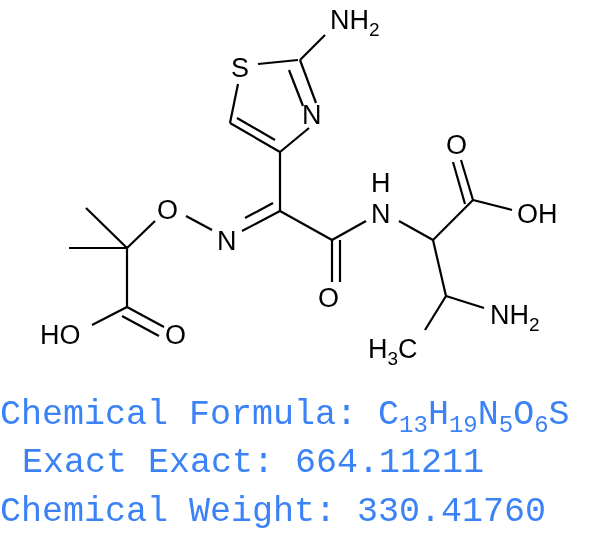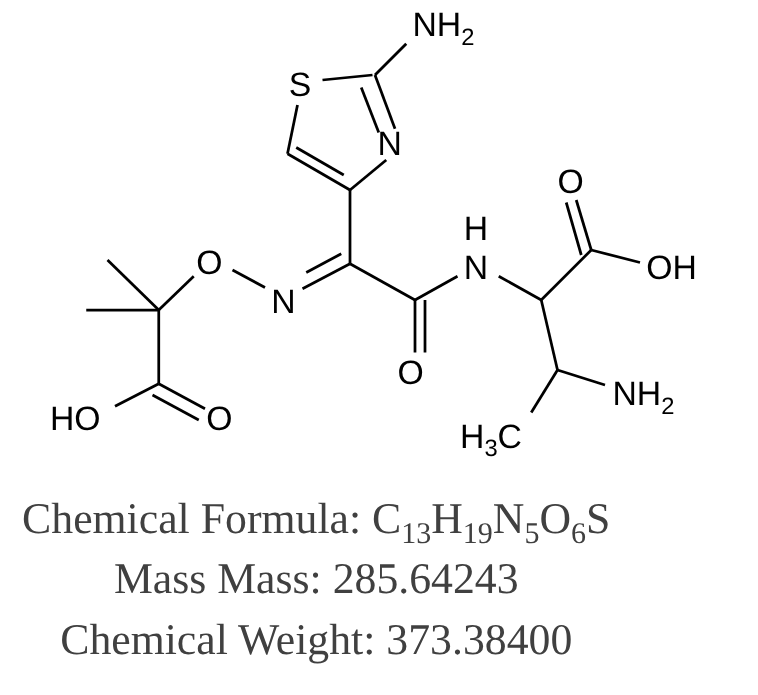--- a/index.html
+++ b/index.html
@@ -33,24 +33,24 @@
       fill: #000000;
     }
     #structure tspan.sub {
       font-size: 19px;
     }
     .info {
       position: absolute;
       left: 0;
       width: 506px;
       text-align: center;
-      font-family: Liberation Serif, serif;
+      font-family: Liberation Mono, monospace;
       font-size: 35px;
       line-height: 40px;
-      color: #404040;
+      color: #3b82f6;
       white-space: nowrap;
     }
     .info sub {
       font-size: 24px;
       vertical-align: -8px;
       line-height: 0;
     }
     #formula-line { top: 395px; }
     #mass-line { top: 443px; }
     #mw-line { top: 492px; }
@@ -141,15 +141,15 @@
   <text x="446" y="154">O</text>
   <text x="517" y="223">OH</text>
   <text x="40" y="344">HO</text>
   <text x="165" y="344">O</text>
   <text x="490" y="324">NH<tspan class="sub" dy="7">2</tspan></text>
   <text x="368" y="358">H<tspan class="sub" dy="7">3</tspan><tspan dy="-7">C</tspan></text>
 </svg>
 
 <div id="formula-line" class="info"><span>Chemical Formula: </span><span>C</span><sub>13</sub><span>H</span><sub>19</sub><span>N</span><sub>5</sub><span>O</span><sub>6</sub><span>S</span></div>
 
-<div id="mass-line" class="info"><span>Mass Mass: </span><span>285.64243</span></div>
+<div id="mass-line" class="info"><span>Exact Exact: </span><span>664.11211</span></div>
 
-<div id="mw-line" class="info"><span>Chemical Weight: </span><span>373.38400</span></div>
+<div id="mw-line" class="info"><span>Chemical Weight: </span><span>330.41760</span></div>
 
 </body></html>

